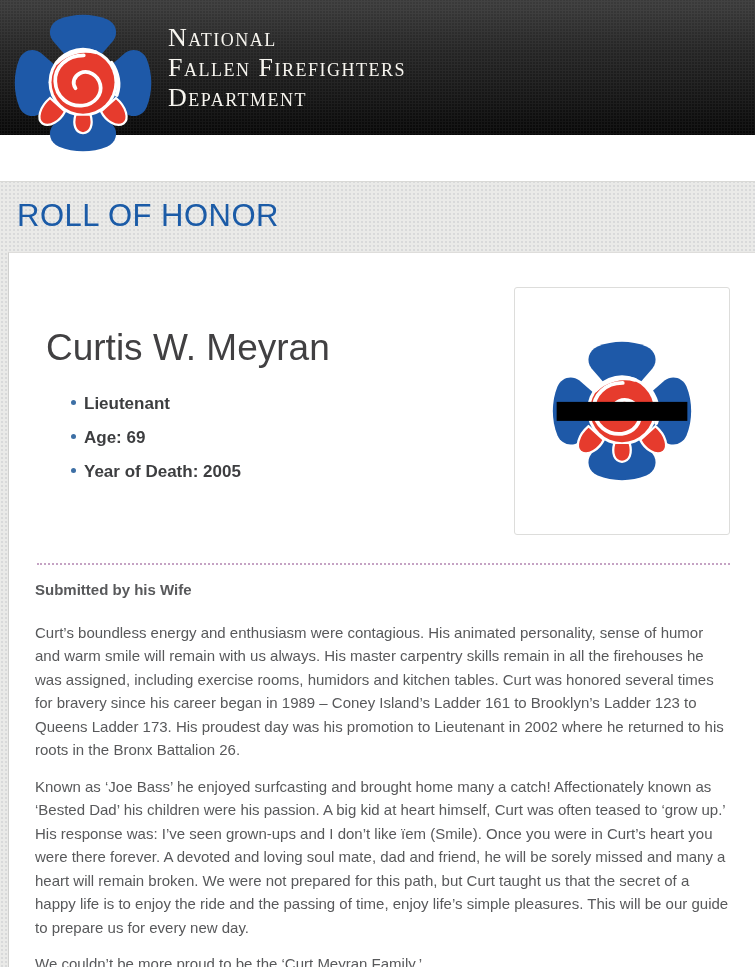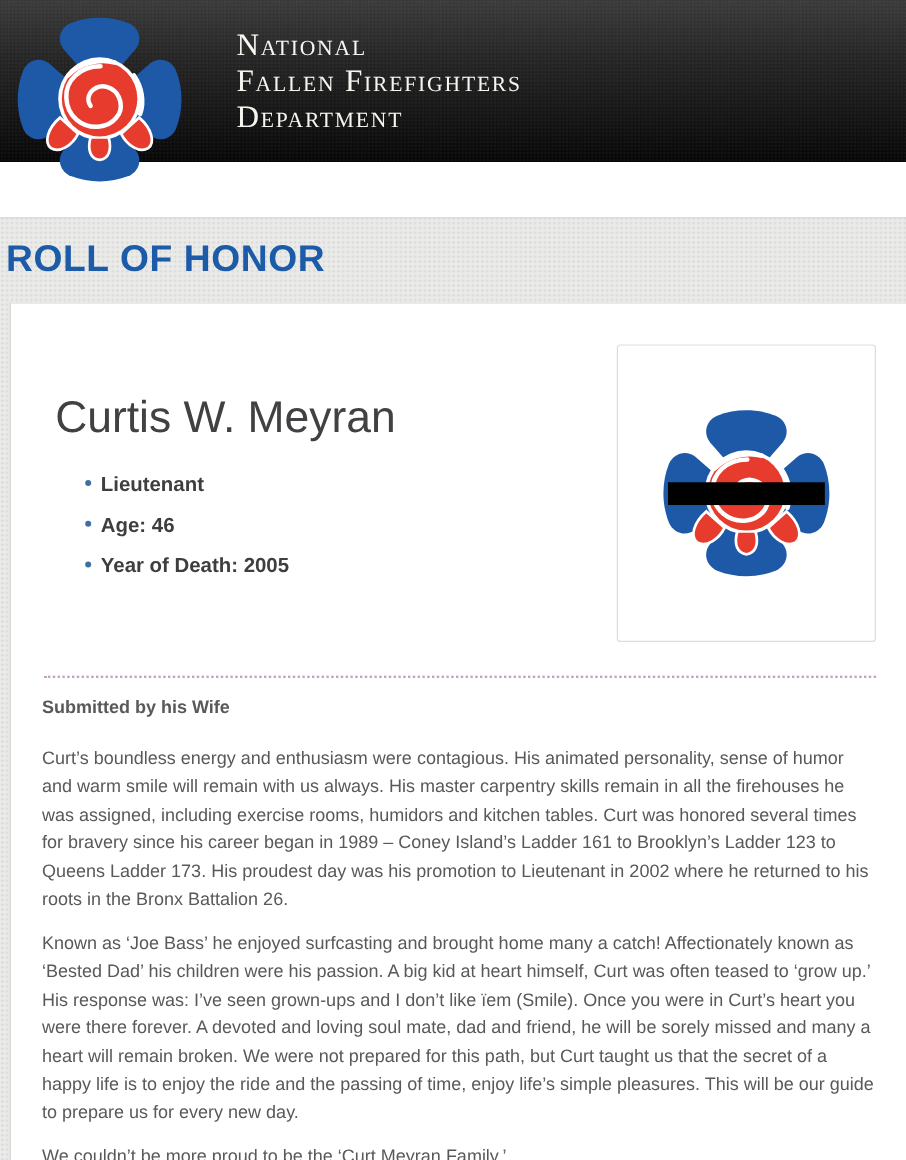--- a/index.html
+++ b/index.html
@@ -19,40 +19,40 @@
     background-blend-mode:normal;
   }
   .top-bar .texture{
     width:100%;height:100%;
     background-image:radial-gradient(rgba(255,255,255,.045) 1px, transparent 1.1px);
     background-size:3px 3px;
   }
   .header-gap{height:46px;background:#ffffff;}
 
   .brand{
-    position:absolute;left:197px;top:23px;
+    position:absolute;left:168px;top:23px;
     font-family:"Liberation Serif",serif;
     font-variant:small-caps;
     color:#f7f5ef;
     font-size:26px;line-height:30px;letter-spacing:1.5px;
     cursor:pointer;
   }
   .logo-wrap{
     position:absolute;left:8px;top:8px;width:150px;height:150px;z-index:5;cursor:pointer;
   }
 
   
   .section-band{
     height:69px;box-sizing:border-box;
     border-top:1px solid #d9d9d6;
     display:flex;align-items:center;
   }
   .section-band h1{
-    margin:0;padding-left:5px;
-    font-size:31px;font-weight:700;letter-spacing:.5px;
+    margin:0;padding-left:17px;
+    font-size:31px;font-weight:400;letter-spacing:.5px;
     color:#1b5ba7;
   }
 
   
   .card{
     margin-left:8px;margin-top:2px;
     background:#ffffff;
     border-left:1px solid #cfcfcd;border-top:1px solid #dedddb;
     min-height:715px;box-sizing:border-box;
     padding:34px 25px 20px 26px;
@@ -145,21 +145,21 @@
     <h1>ROLL OF HONOR</h1>
   </div>
 
   <main class="card">
 
     <div class="profile-row">
       <div class="profile-left">
         <h2 class="name">Curtis W. Meyran</h2>
         <ul class="details">
           <li>Lieutenant</li>
-          <li>Age: 46</li>
+          <li>Age: 69</li>
           <li>Year of Death: 2005</li>
         </ul>
       </div>
 
       <div class="memorial-box">
         <svg viewBox="0 0 200 200" width="152" height="152">
           <use href="#cross-rose"></use>
           <rect x="14" y="88" width="172" height="25" fill="#000000"></rect>
         </svg>
       </div>

